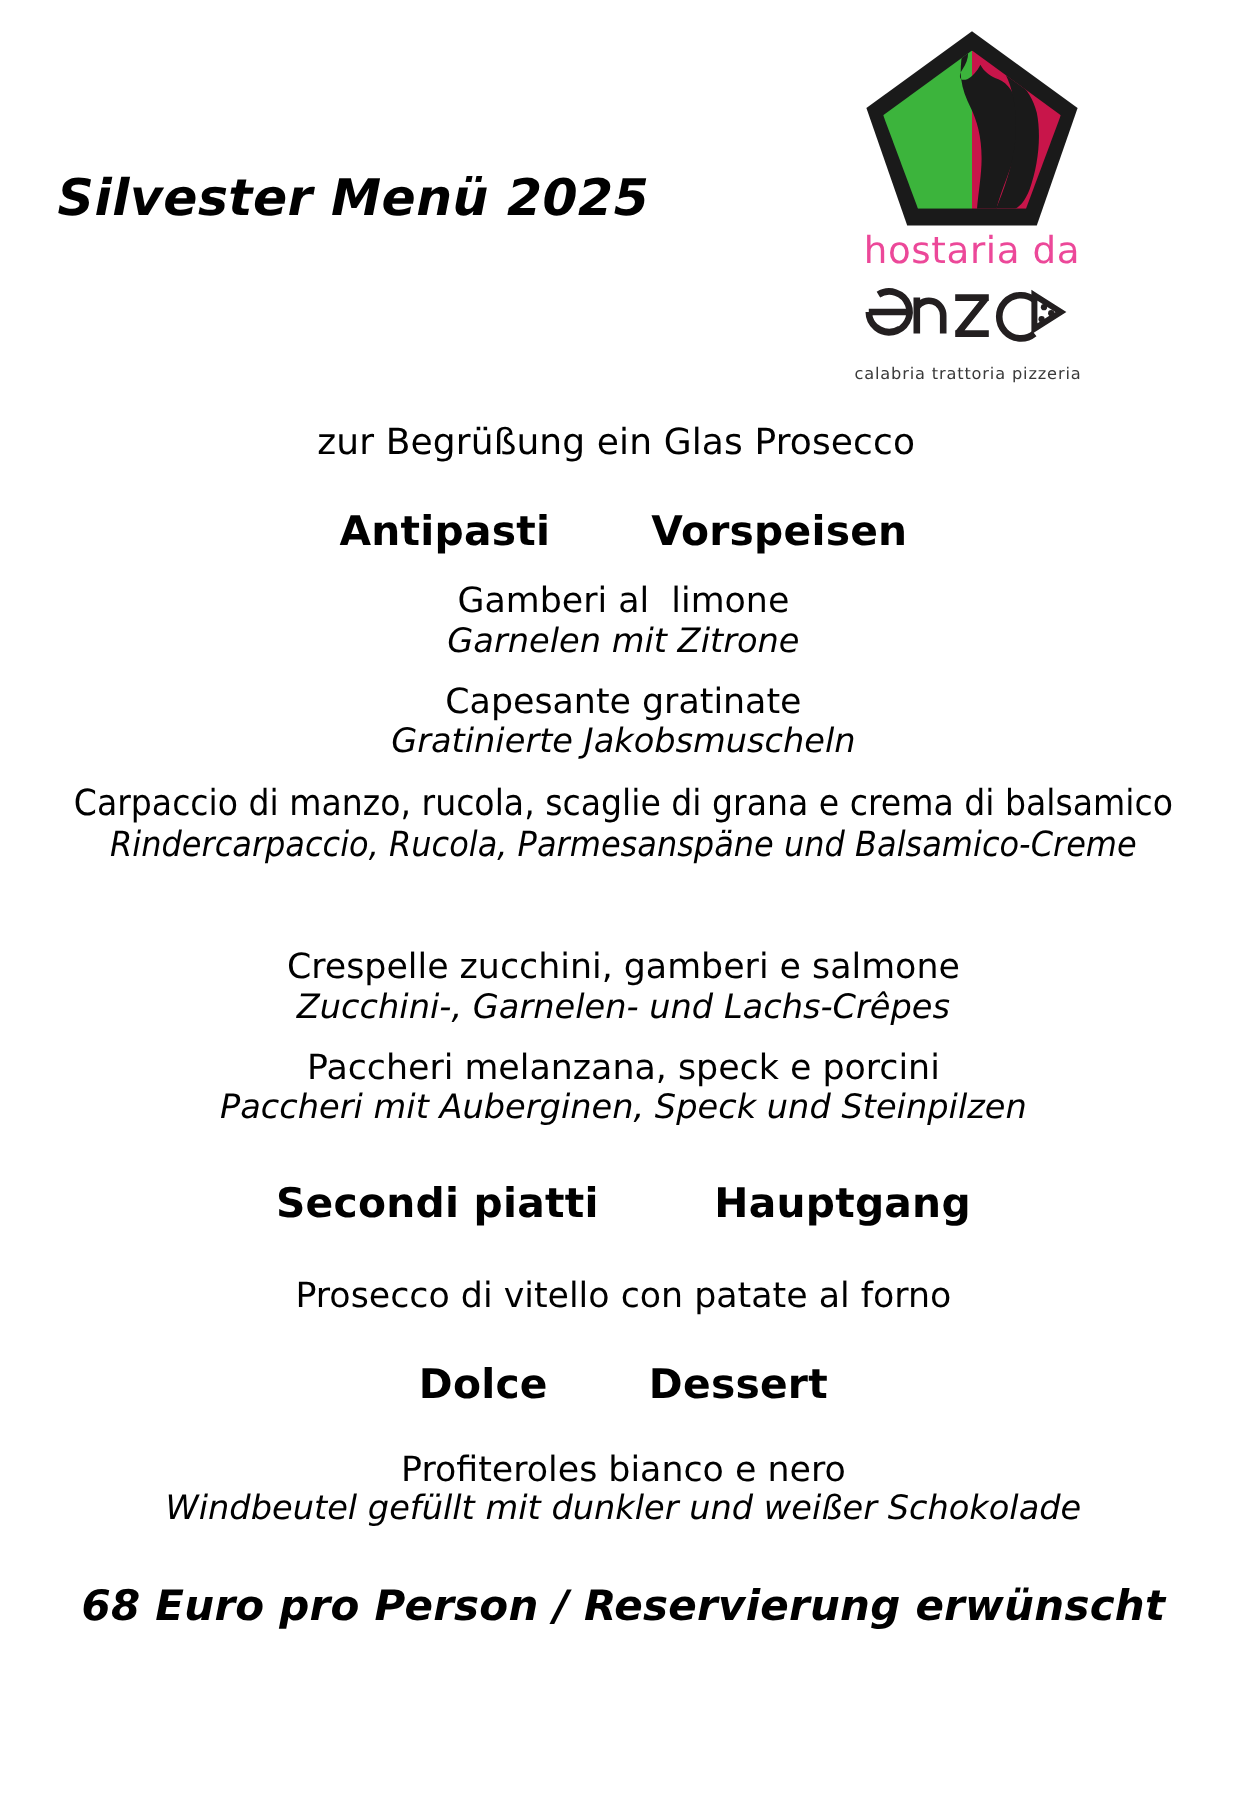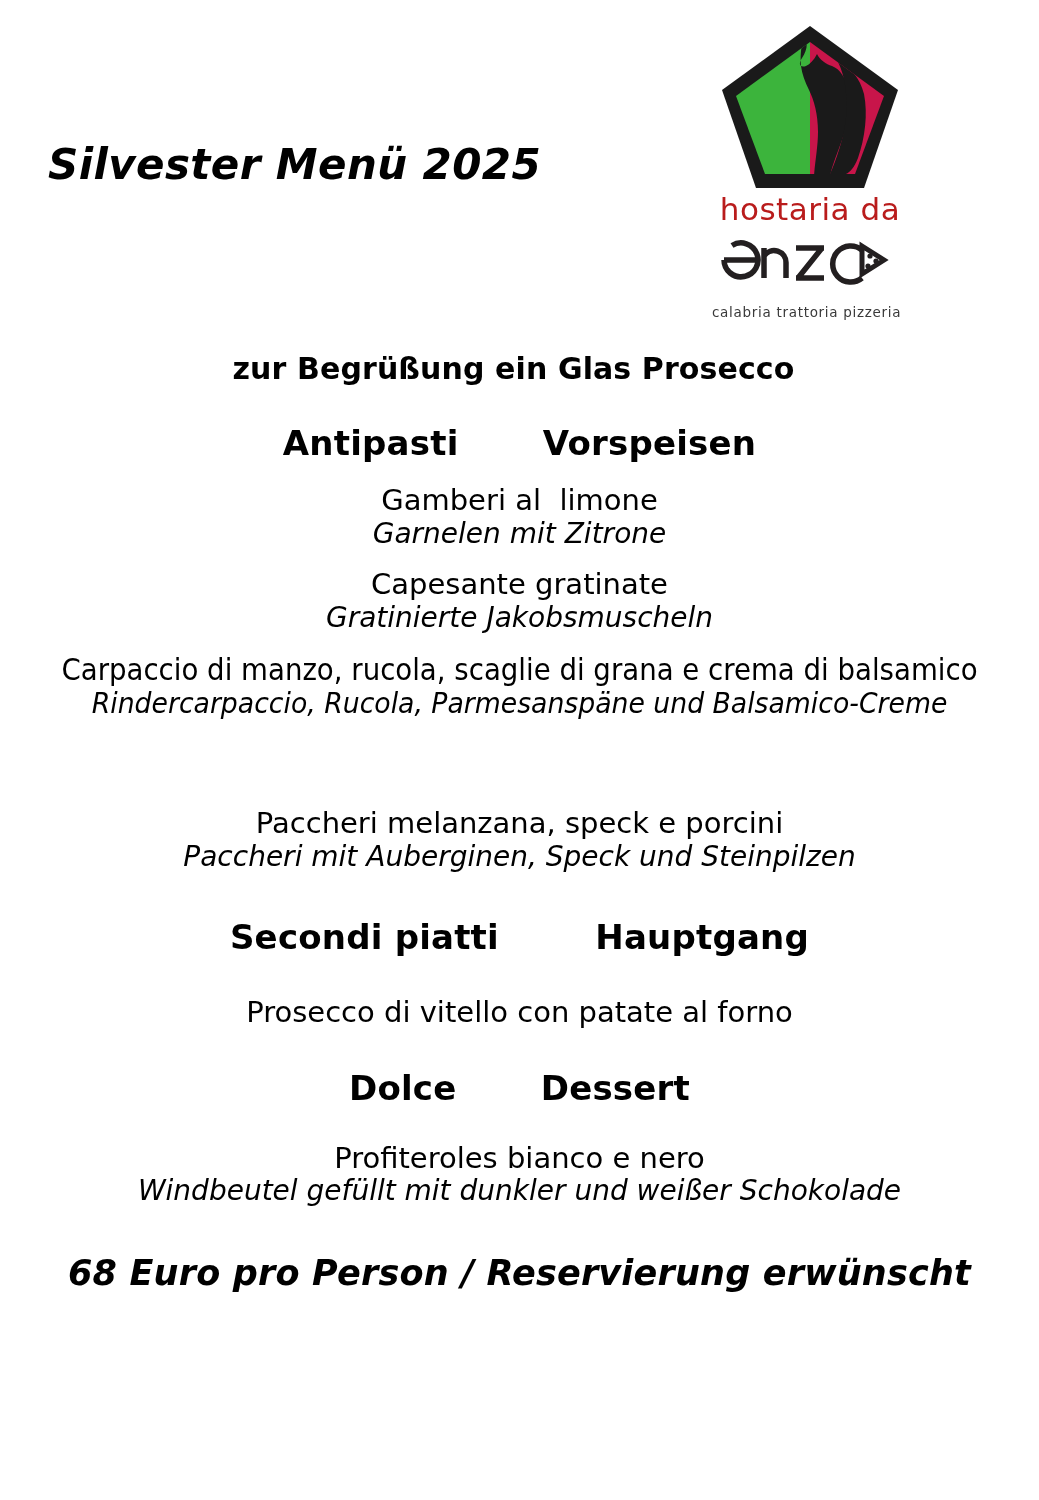--- a/index.html
+++ b/index.html
@@ -67,21 +67,21 @@
     position: absolute;
     left: 0;
     top: 172px;
     width: 196px;
     text-align: center;
     font-family: "DejaVu Sans", "Liberation Sans", sans-serif;
     font-size: 31px;
     font-weight: 400;
     letter-spacing: 0.5px;
     line-height: 1;
-    color: #b91c1c;
+    color: #ec4899;
   }
   .logo-word-main {
     position: absolute;
     left: 0;
     top: 208px;
     width: 196px;
     height: 60px;
   }
   .logo-word-main svg { display: block; width: 100%; height: 100%; }
 
@@ -101,21 +101,21 @@
   .menu {
     position: absolute;
     left: 0;
     top: 352px;
     width: 1039px;
     text-align: center;
   }
 
   .greeting {
     font-size: 30px;
-    font-weight: 700;
+    font-weight: 400;
     line-height: 1.1;
     margin: 0 12px 0 0;
     letter-spacing: 0.1px;
   }
 
   .course {
     margin: 0;
   }
 
   .course-heading {
@@ -267,20 +267,24 @@
         <div class="dish-it">Carpaccio di manzo, rucola, scaglie di grana e crema di balsamico</div>
         <div class="dish-de">Rindercarpaccio, Rucola, Parmesanspäne und Balsamico-Creme</div>
       </div>
     </div>
 
     <div class="gap-46"></div>
 
     <div class="course">
       <div class="gap-22"></div>
 
+      <div class="dish">
+        <div class="dish-it">Crespelle zucchini, gamberi e salmone</div>
+        <div class="dish-de">Zucchini-, Garnelen- und Lachs-Crêpes</div>
+      </div>
       <div class="gap-18"></div>
 
       <div class="dish">
         <div class="dish-it">Paccheri melanzana, speck e porcini</div>
         <div class="dish-de">Paccheri mit Auberginen, Speck und Steinpilzen</div>
       </div>
     </div>
 
     <div class="gap-46"></div>
 

